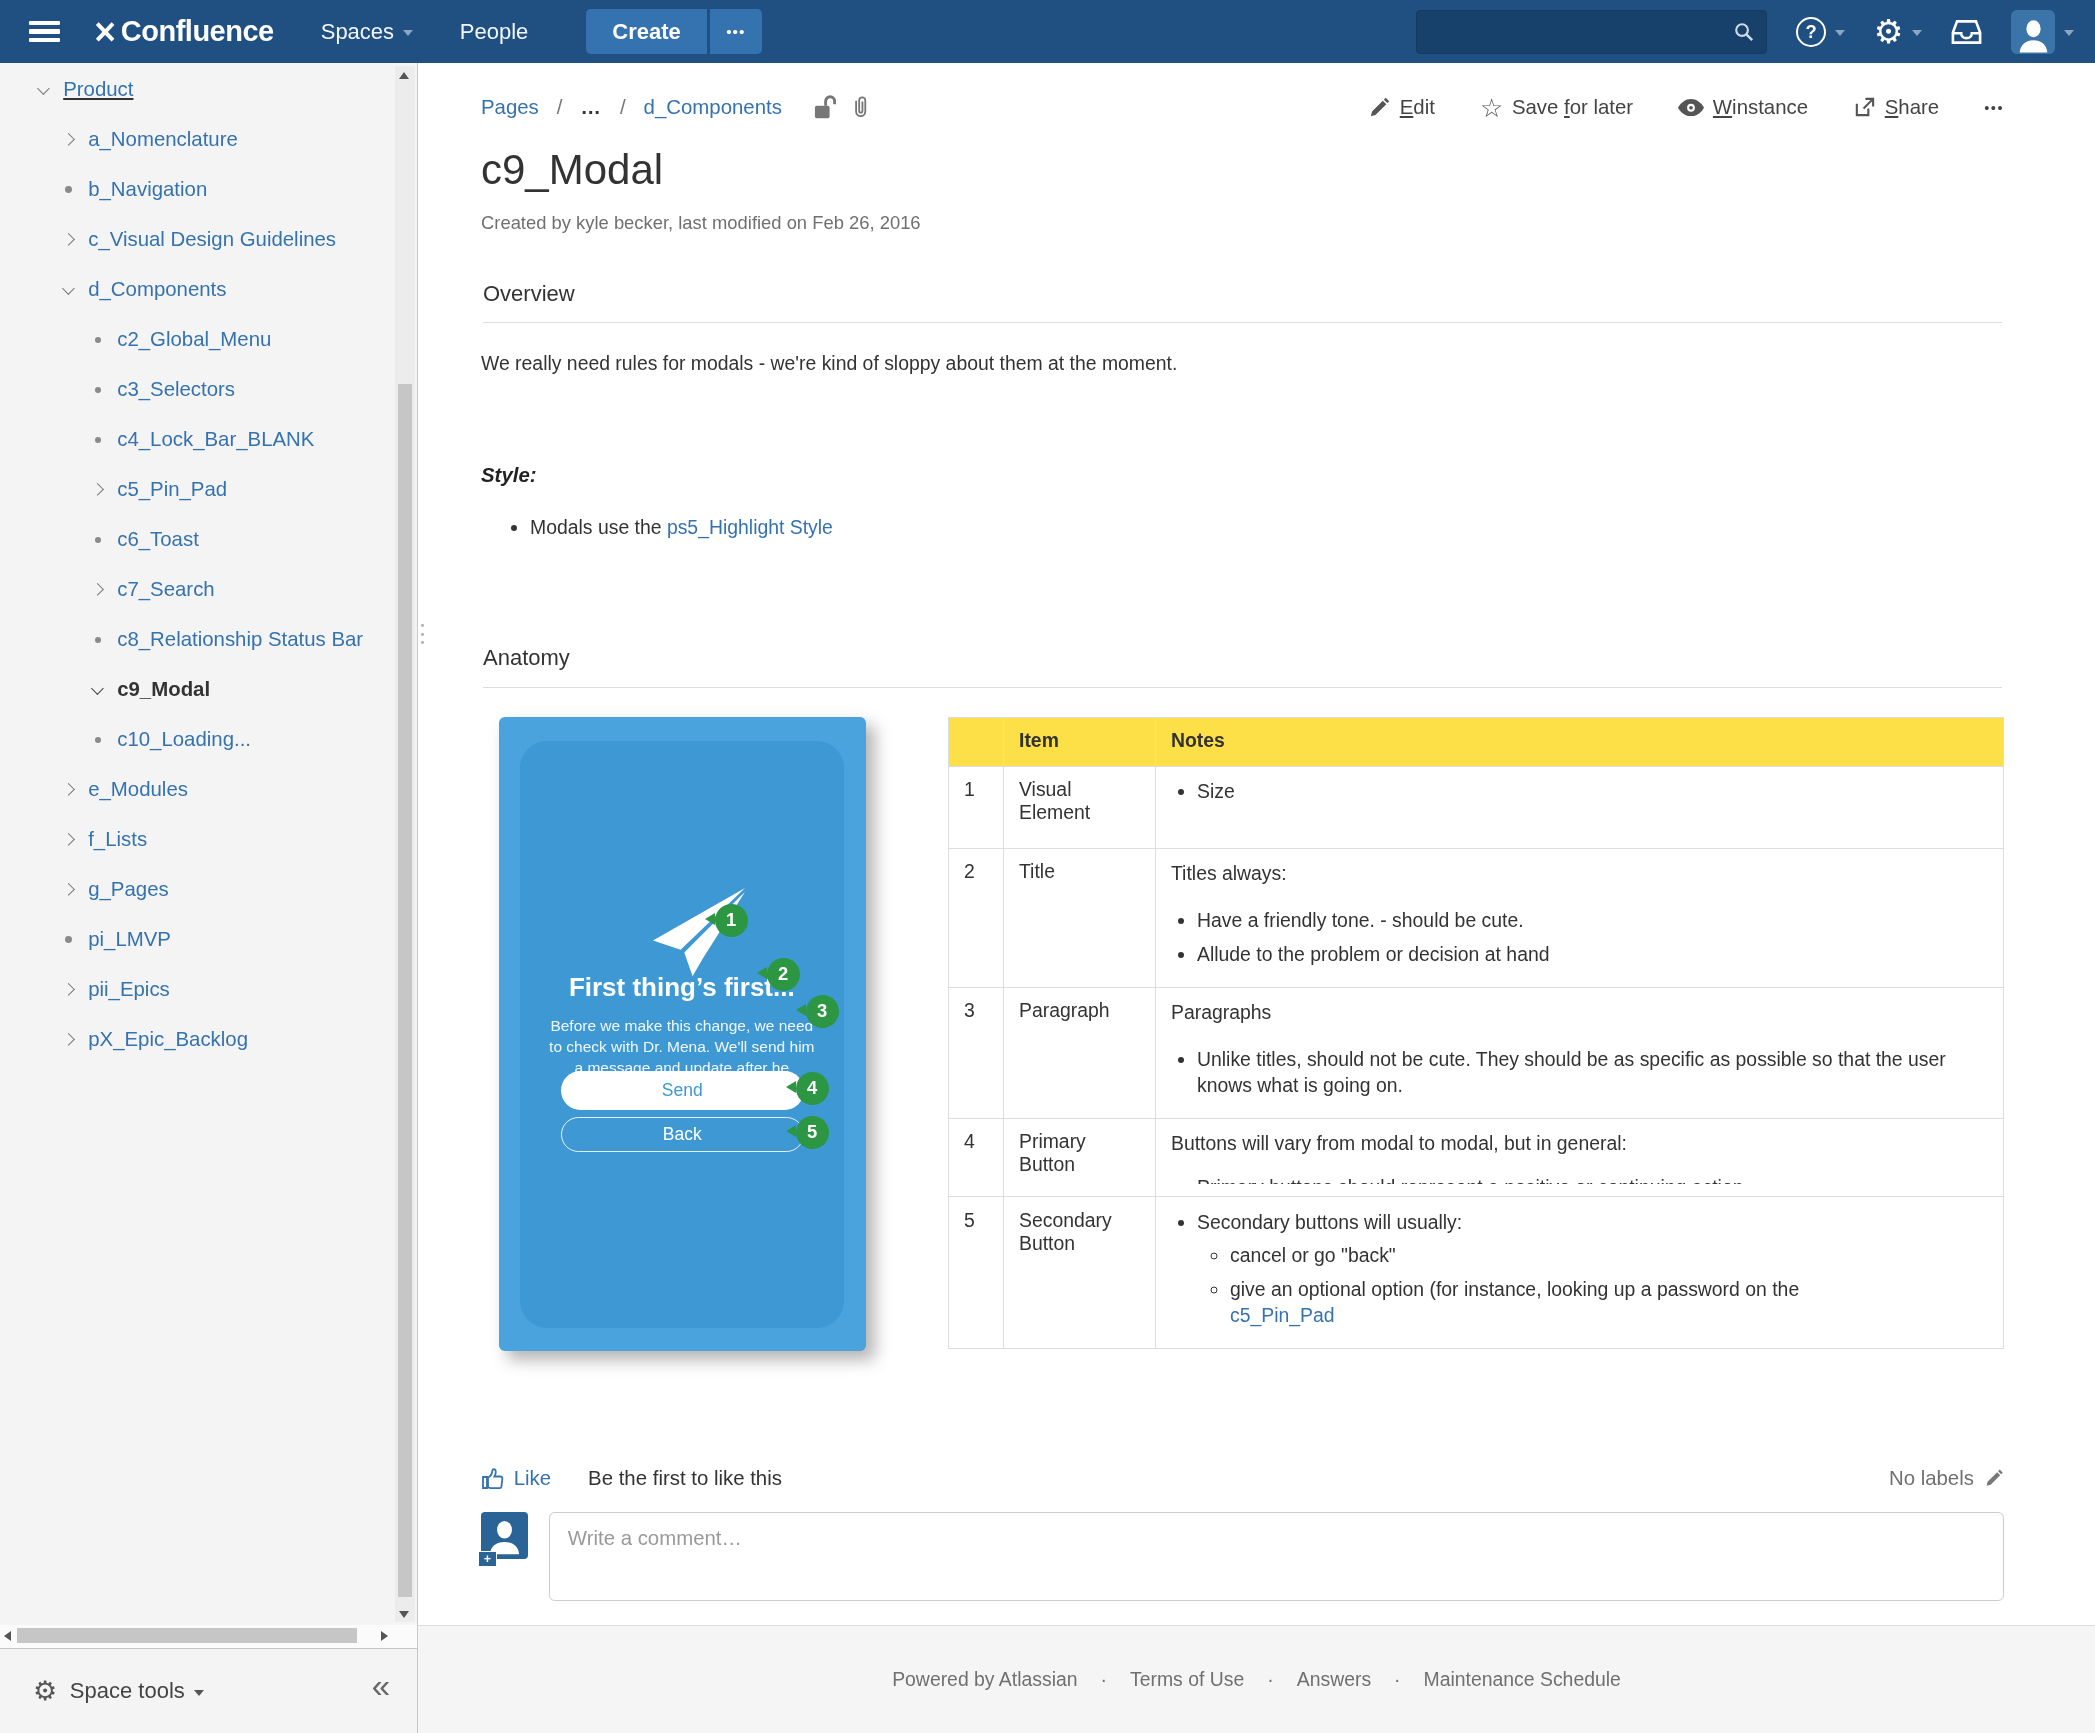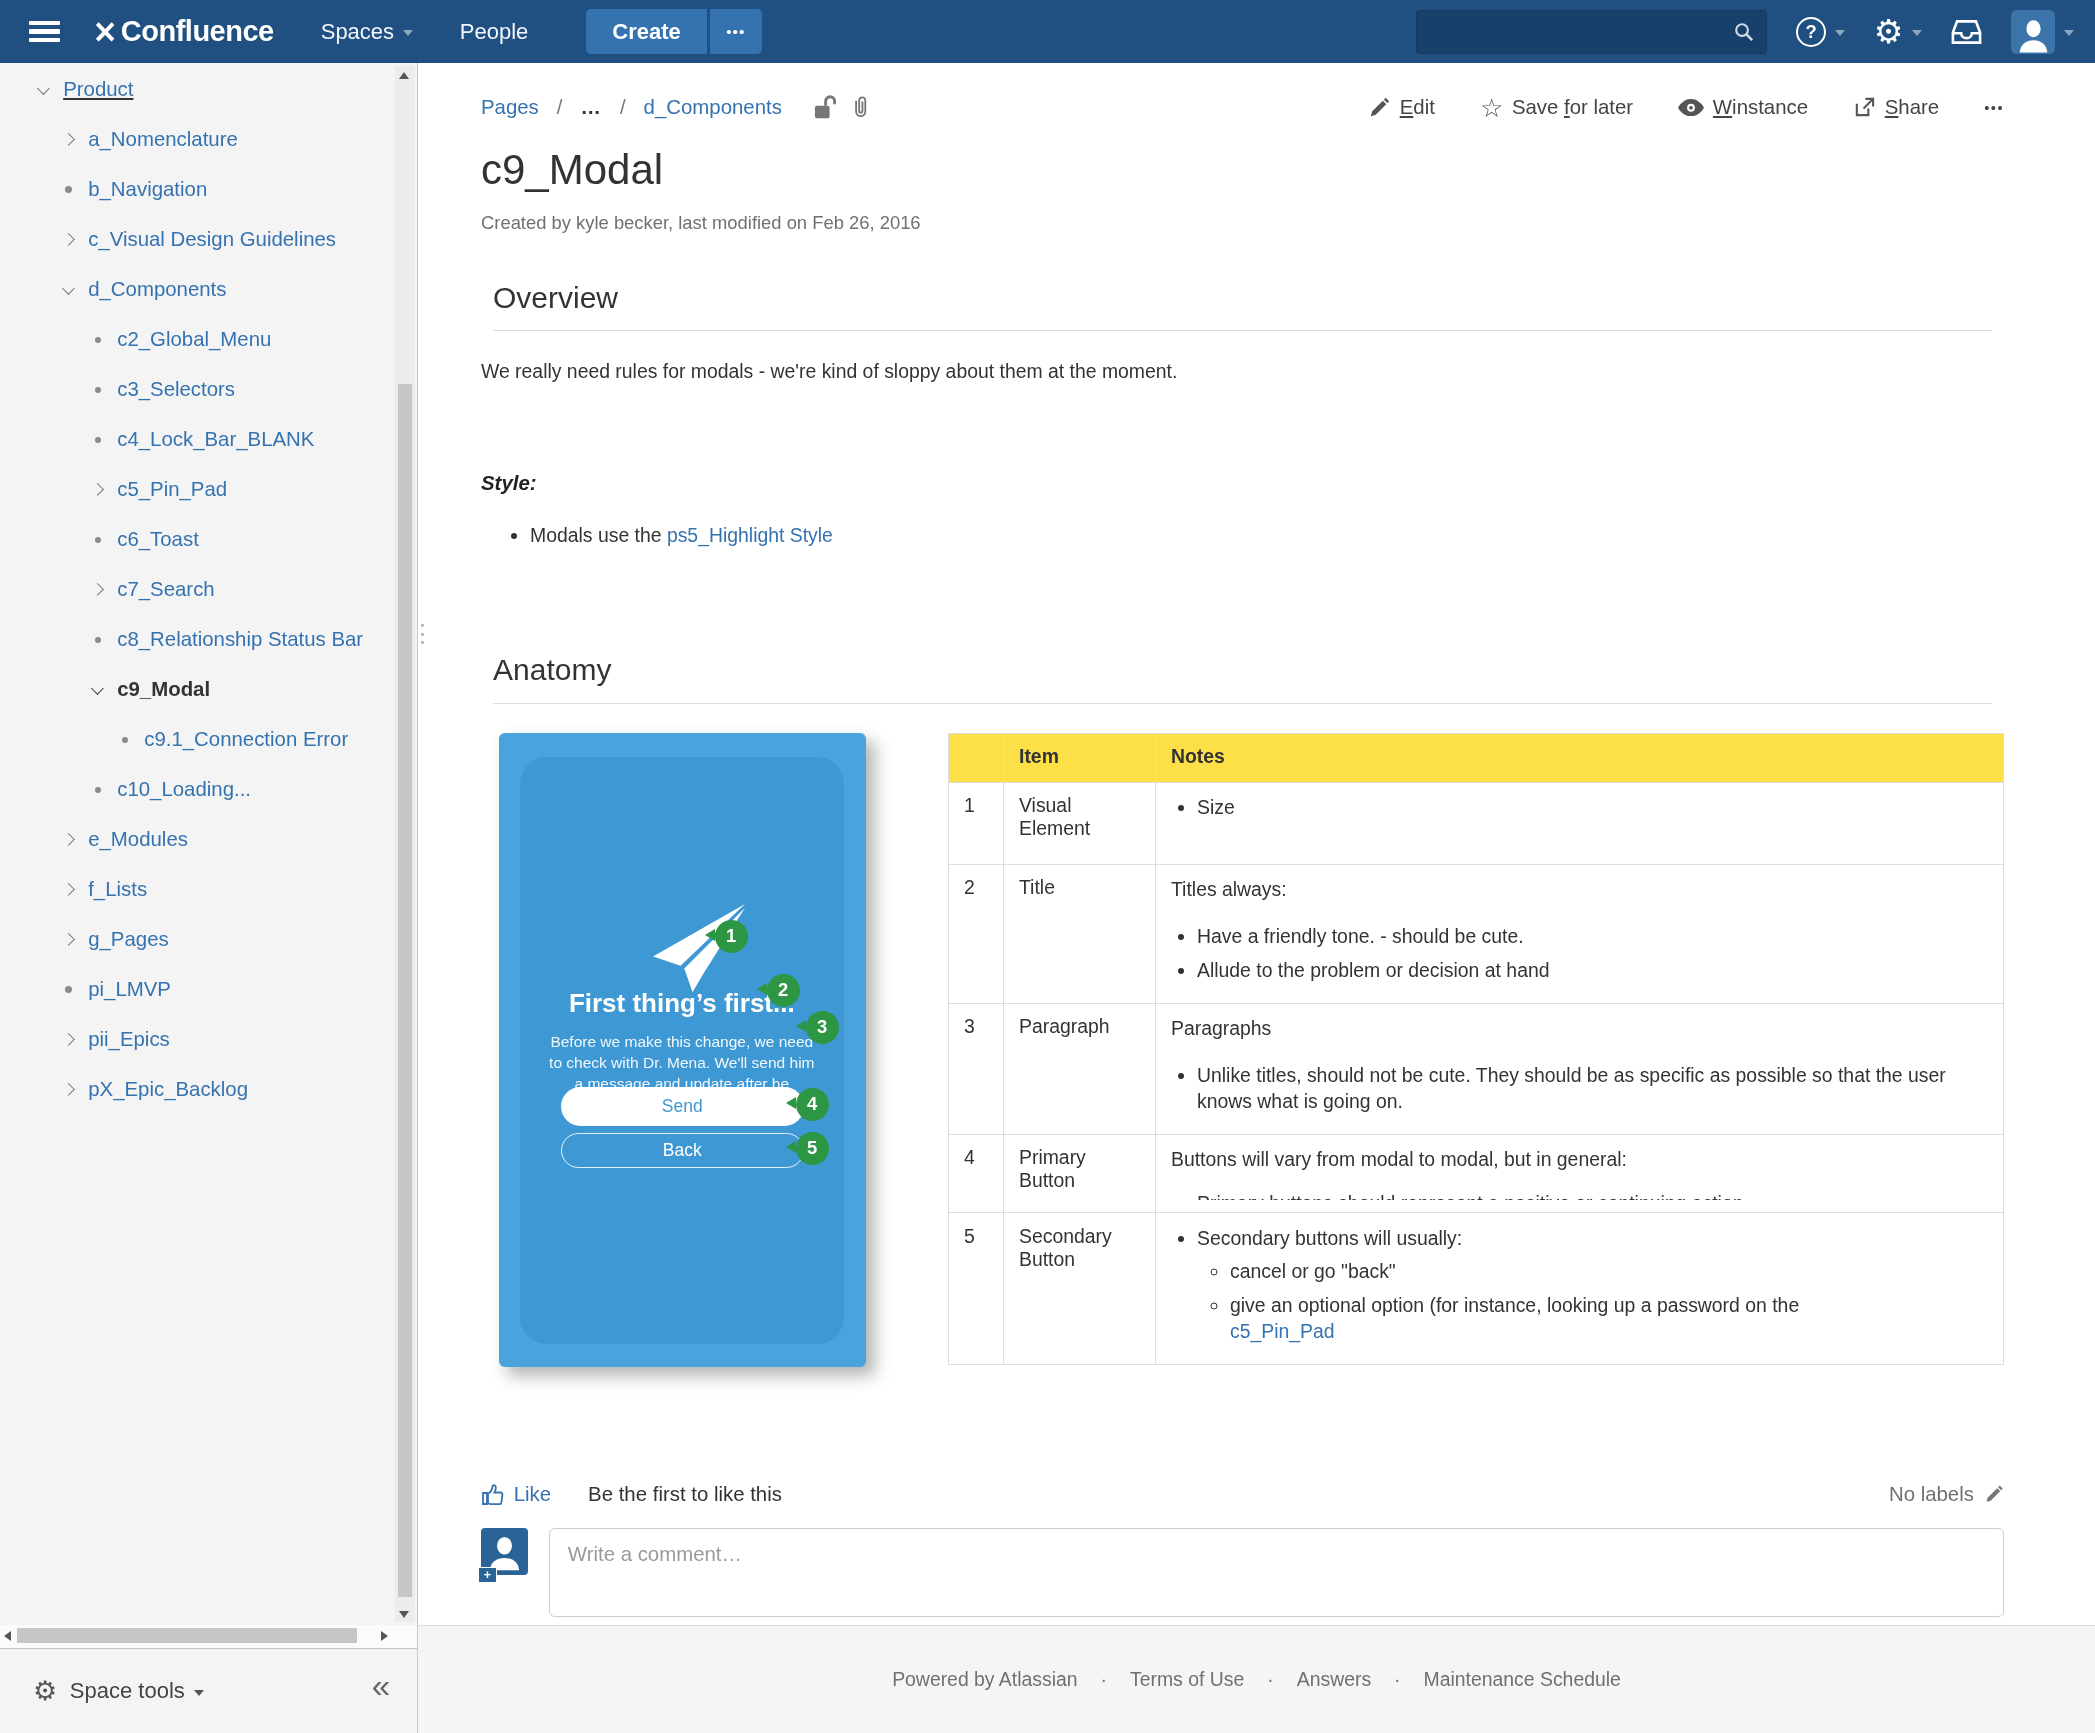--- a/index.html
+++ b/index.html
@@ -63,21 +63,21 @@
   .breadcrumb { display:flex; align-items:center; font-size:20.4px; color:#777; gap:18px; }
   .breadcrumb a { color:#3572b0; text-decoration:none; cursor:pointer; }
   .bc-ellipsis { color:#333; font-weight:bold; cursor:pointer; letter-spacing:1px; }
   .bc-icons { display:flex; align-items:center; gap:13.6px; margin-left:13.6px; }
   .actions { display:flex; align-items:center; gap:45px; font-size:20.4px; color:#444; }
   .action { display:flex; align-items:center; gap:8.7px; cursor:pointer; }
   .u { text-decoration:underline; }
   .more-dots { font-size:14.6px; letter-spacing:1.5px; color:#444; cursor:pointer; }
   h1.page-title { font-size:42px; font-weight:400; color:#333; margin:25px 0 0; }
   .byline { margin-top:17.5px; color:#707070; font-size:18.4px; }
-  h2.sect { font-size:30px; font-weight:400; color:#333; margin:12px; border-bottom:1px solid #ddd; padding-bottom:15.5px; }
+  h2.sect { font-size:22px; font-weight:400; color:#333; margin:2px; border-bottom:1px solid #ddd; padding-bottom:15.5px; }
   .overview-h { margin-top:47px !important; }
   .overview-body { margin-top:29px; font-size:19.4px; }
   .style-block { margin-top:89px; }
   .style-h { font-size:20.4px; font-weight:bold; font-style:italic; color:#222; }
   .style-list { margin:27px 0 0; padding-left:49px; font-size:19.4px; }
   .style-list li { line-height:26px; }
   a.doclink { color:#3572b0; text-decoration:none; cursor:pointer; }
   .anatomy-h { margin-top:105px !important; }
   .anatomy-row { display:flex; align-items:flex-start; margin-top:29px; }
   
@@ -224,24 +224,20 @@
           <span class="marker chevron-right"></span>
           <span class="tree-label">c7_Search</span>
         </div>
         <div class="tree-item lvl2">
           <span class="marker bullet"></span>
           <span class="tree-label">c8_Relationship Status Bar</span>
         </div>
         <div class="tree-item lvl2 current">
           <span class="marker chevron-down"></span>
           <span class="tree-label">c9_Modal</span>
-        </div>
-        <div class="tree-item lvl3">
-          <span class="marker bullet"></span>
-          <span class="tree-label">c9.1_Connection Error</span>
         </div>
         <div class="tree-item lvl2">
           <span class="marker bullet"></span>
           <span class="tree-label">c10_Loading...</span>
         </div>
         <div class="tree-item lvl1">
           <span class="marker chevron-right"></span>
           <span class="tree-label">e_Modules</span>
         </div>
         <div class="tree-item lvl1">

